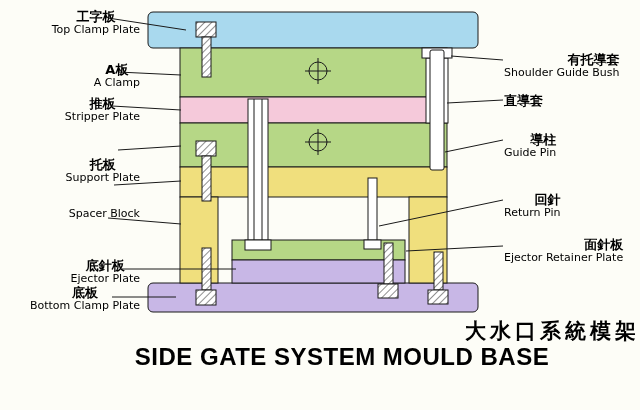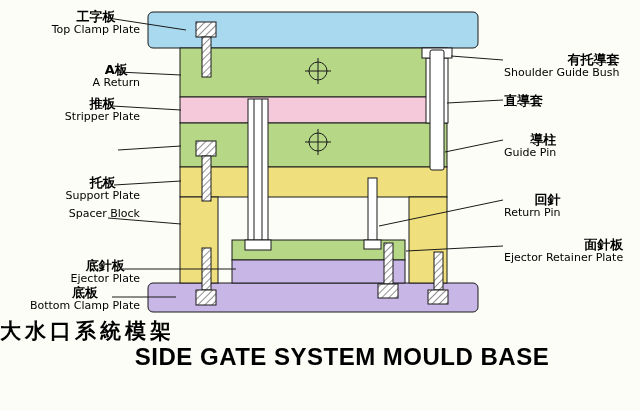--- a/index.html
+++ b/index.html
@@ -12,21 +12,21 @@
     overflow:hidden;
   }
   svg.diagram { position:absolute; left:0; top:0; }
   .lbl { position:absolute; line-height:1.18; white-space:nowrap; }
   .lbl .zh { font-weight:bold; font-size:13px; }
   .lbl .en { font-weight:normal; font-size:11px; }
   .lbl.left  { right:500px; text-align:center; }
   .lbl.right { left:504px;  text-align:right; }
   .title-zh {
     position:absolute; top:317px; left:0; width:100%;
-    text-align:left; font-weight:bold; font-size:21px; letter-spacing:4px;
+    text-align:right; font-weight:bold; font-size:21px; letter-spacing:4px;
   }
   .title-en {
     position:absolute; top:343px; left:0; width:100%;
     text-align:center; font-weight:bold; font-size:24px;
     font-family:"Liberation Sans", sans-serif; letter-spacing:0.5px;padding-left:22px;
   }
 </style>
 </head>
 <body>
 
@@ -123,27 +123,27 @@
       <line x1="503" y1="246" x2="406" y2="251"></line>
     </g>
   </svg>
 
   <div class="lbl left" style="top:9px">
     <div class="zh">工字板</div>
     <div class="en">Top Clamp Plate</div>
   </div>
   <div class="lbl left" style="top:62px">
     <div class="zh">A板</div>
-    <div class="en">A Return</div>
+    <div class="en">A Clamp</div>
   </div>
   <div class="lbl left" style="top:96px">
     <div class="zh">推板</div>
     <div class="en">Stripper Plate</div>
   </div>
-  <div class="lbl left" style="top:175px">
+  <div class="lbl left" style="top:157px">
     <div class="zh">托板</div>
     <div class="en">Support Plate</div>
   </div>
   <div class="lbl left" style="top:208px">
     <div class="en">Spacer Block</div>
   </div>
   <div class="lbl left" style="top:258px">
     <div class="zh">底針板</div>
     <div class="en">Ejector Plate</div>
   </div>

